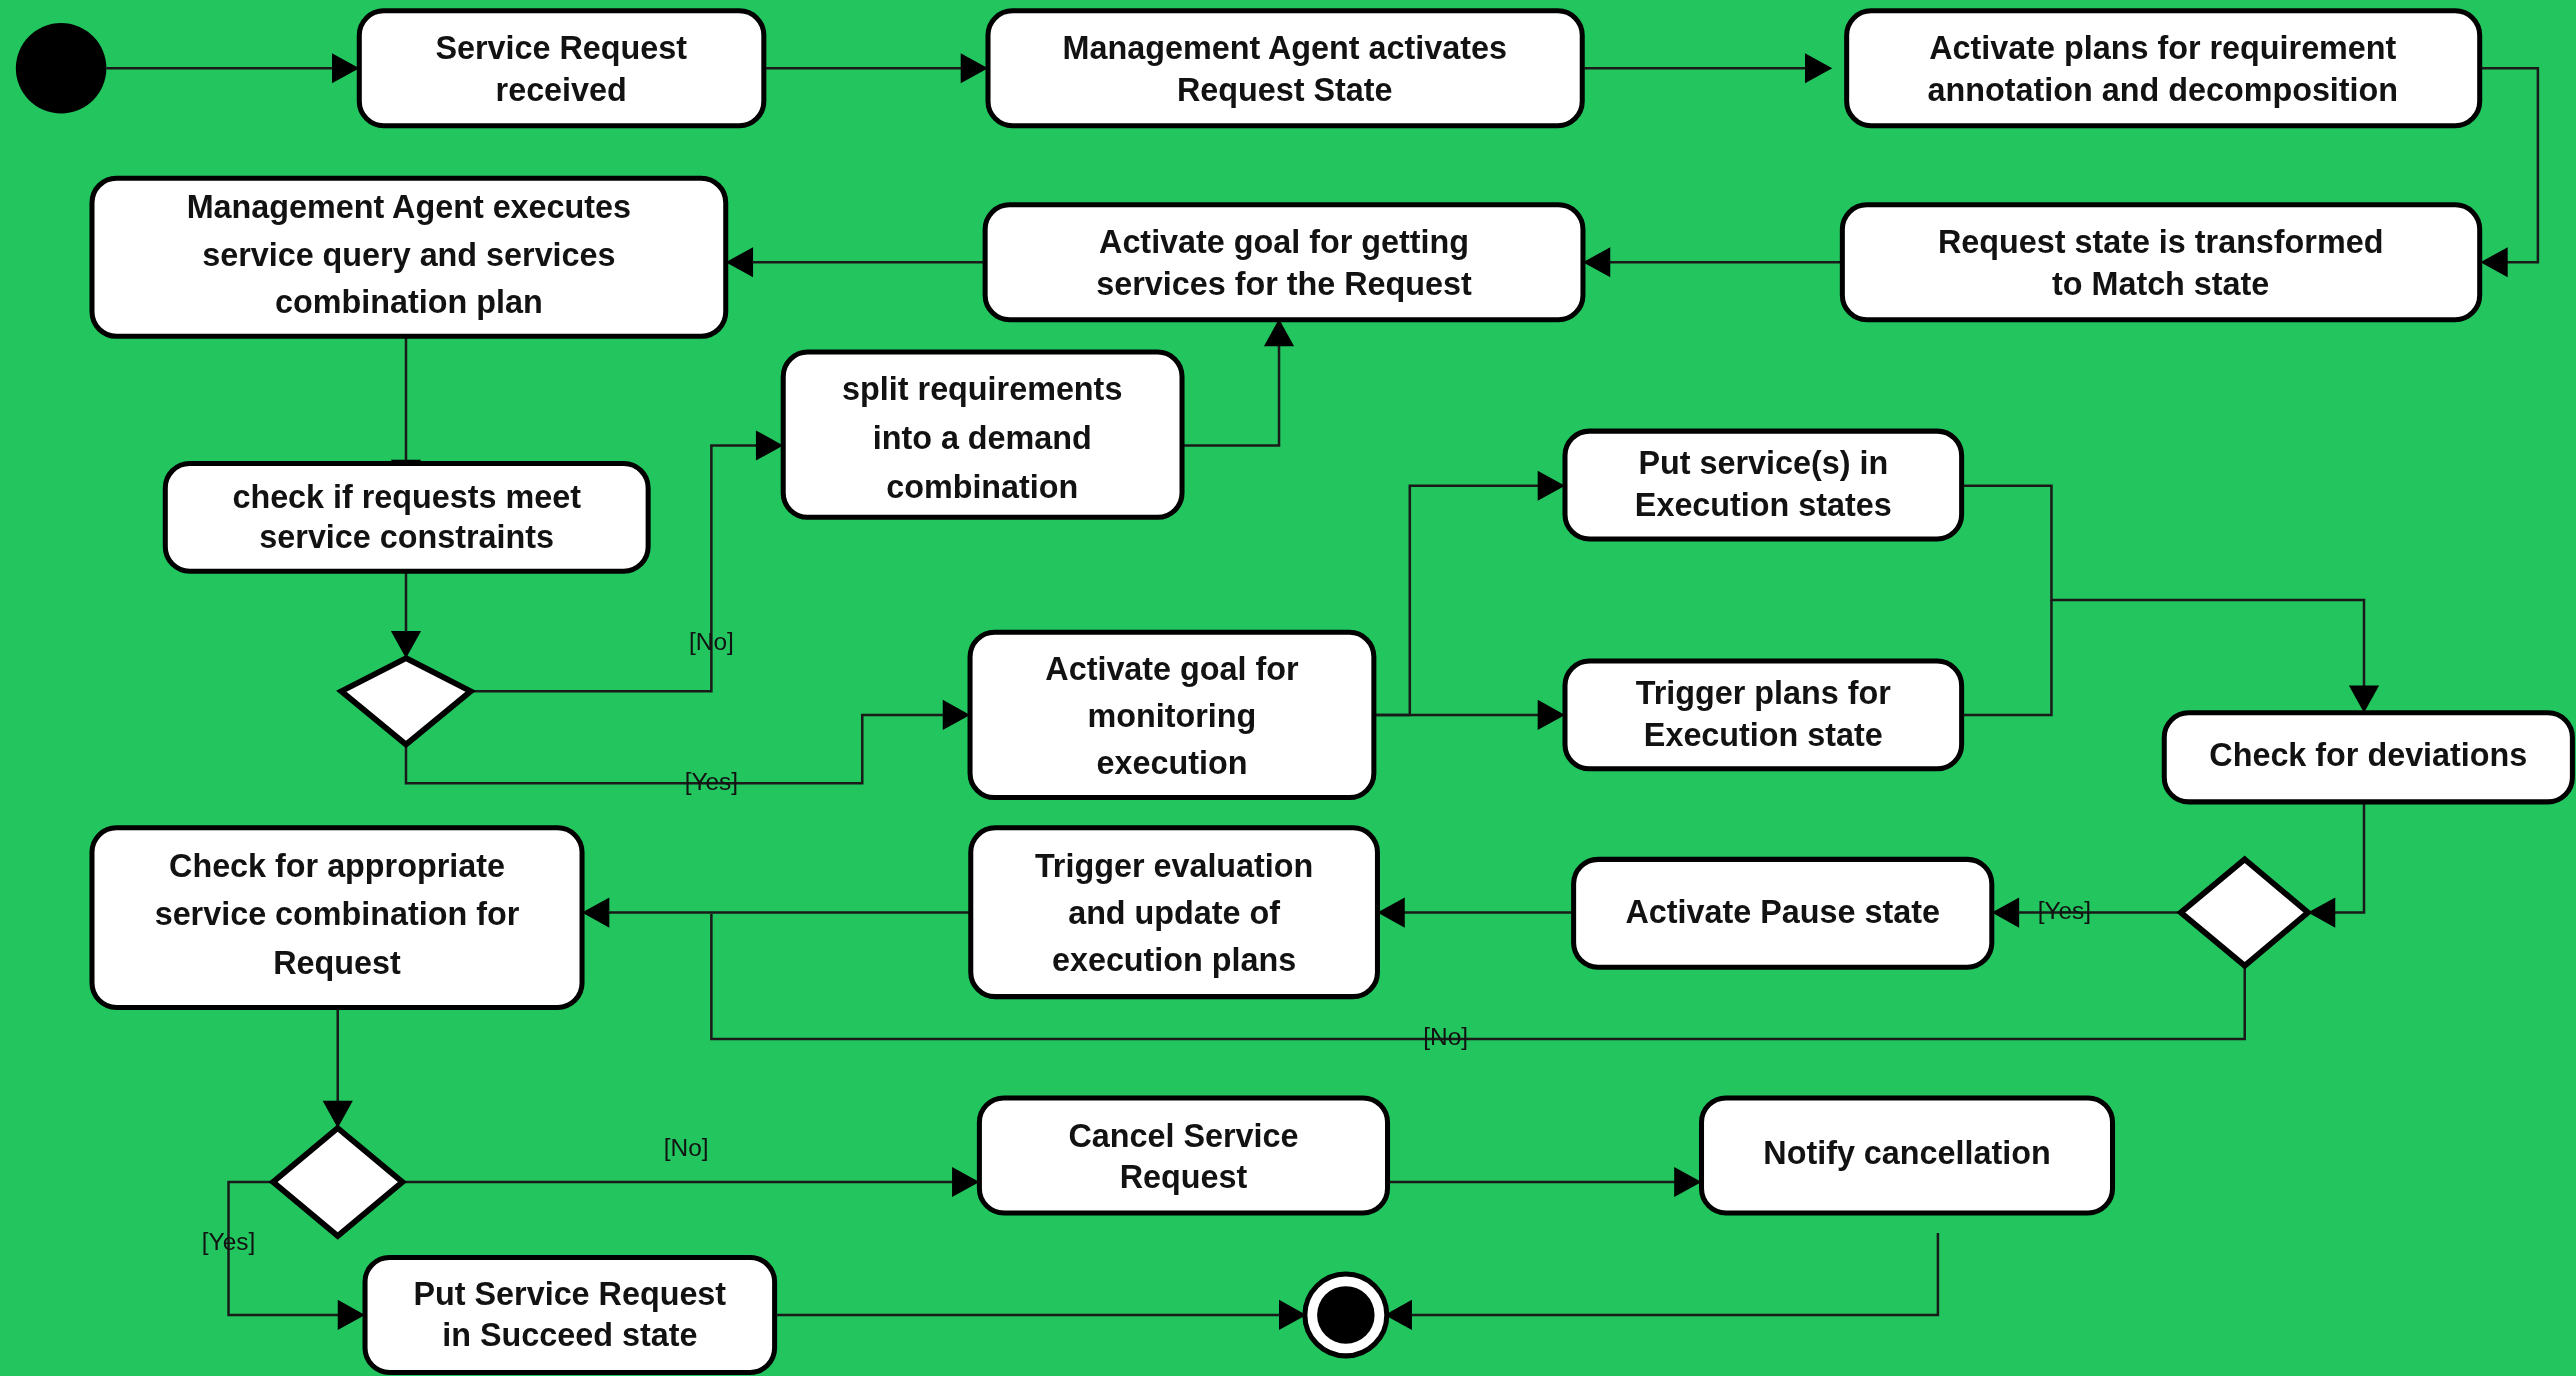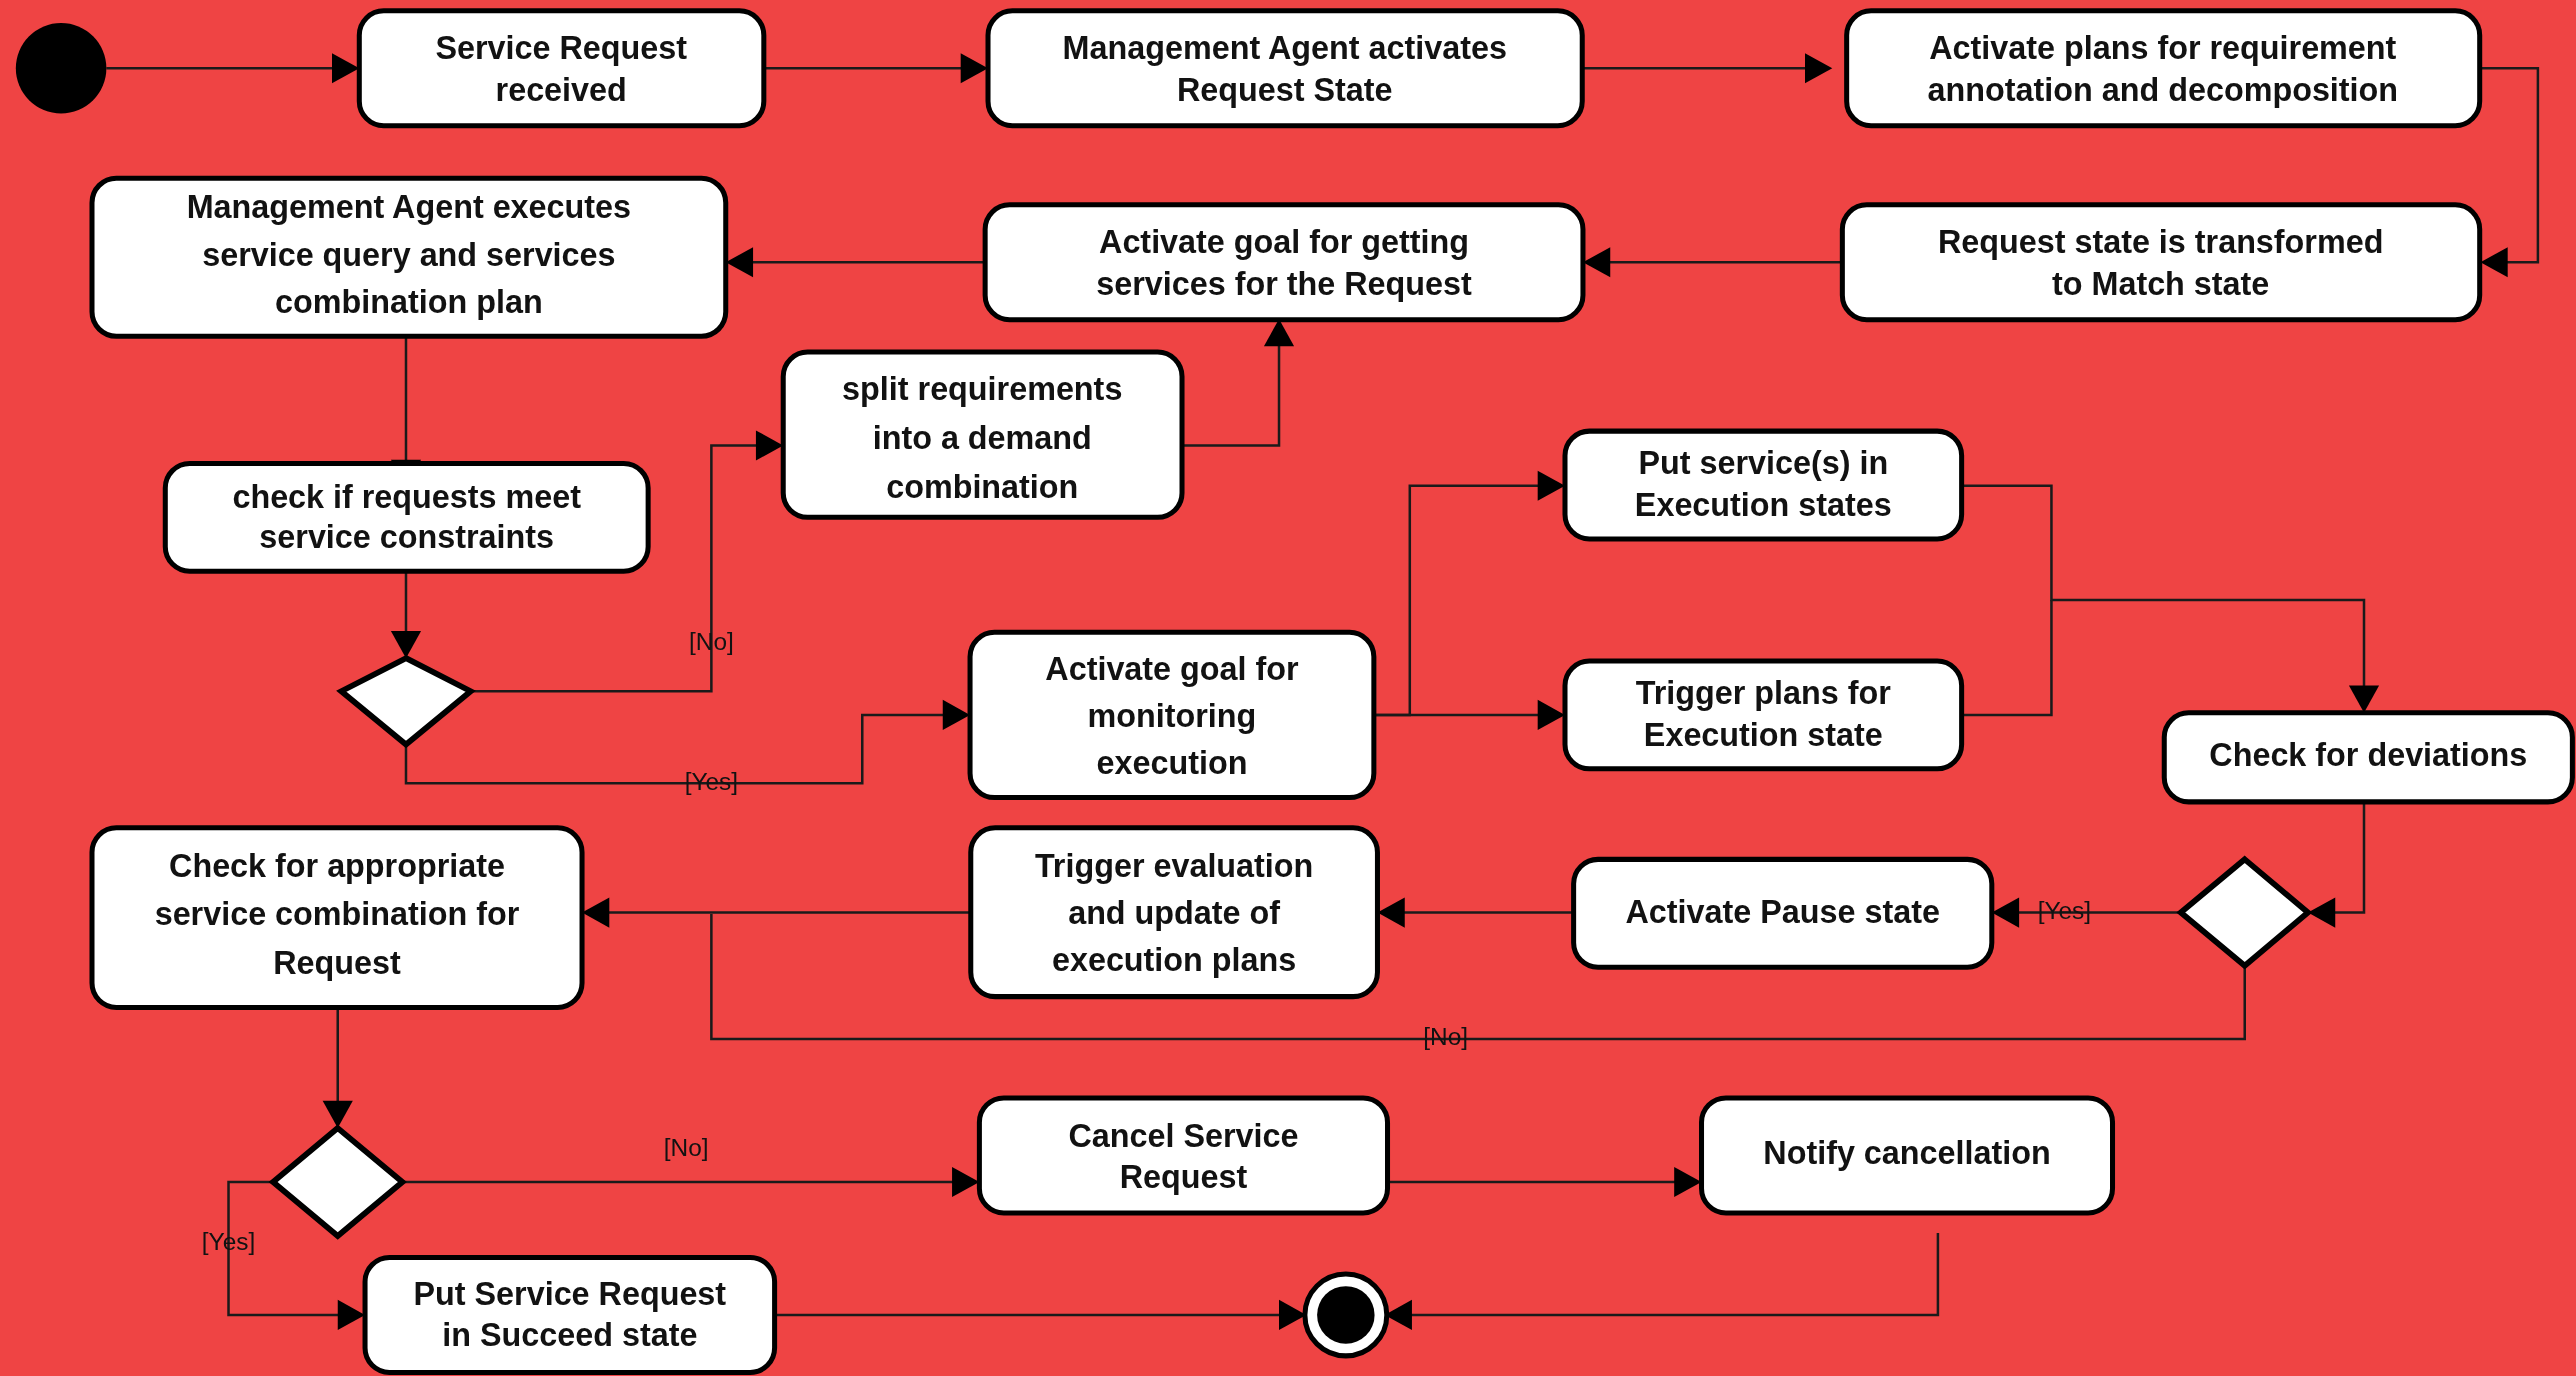--- a/index.html
+++ b/index.html
@@ -4,21 +4,21 @@
 <style>
   html, body {
     margin: 0;
     padding: 0;
     background: #ffffff;
   }
   #stage {
     position: relative;
     width: 2576px;
     height: 1376px;
-    background: #ef4444;
+    background: #22c55e;
     font-family: "Liberation Sans", sans-serif;
   }
   svg.diagram {
     display: block;
     width: 2576px;
     height: 1376px;
   }
   .act-rect {
     fill: #ffffff;
     stroke: #000000;

